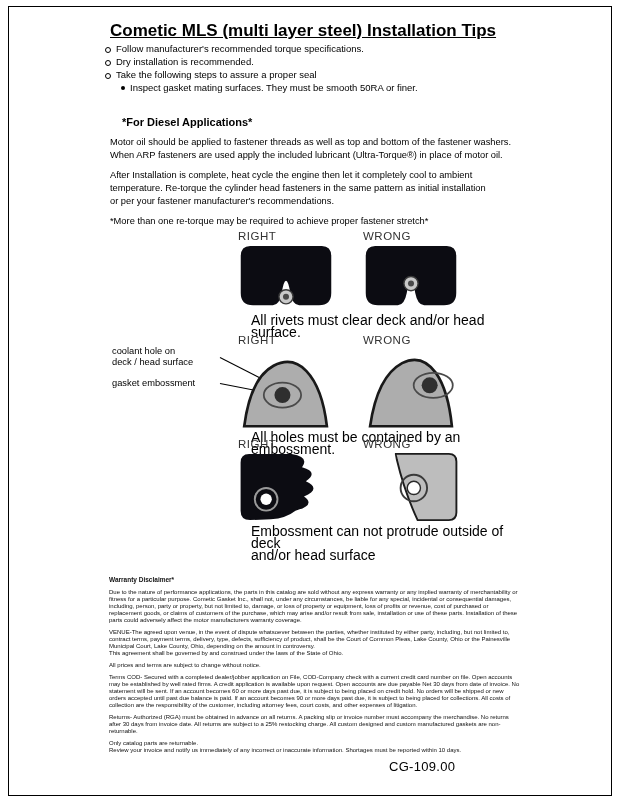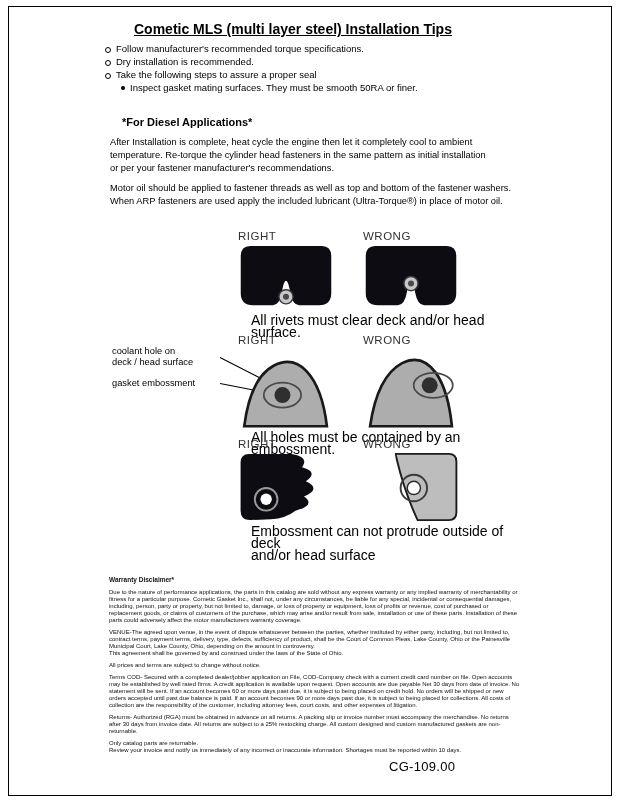--- a/index.html
+++ b/index.html
@@ -1,21 +1,21 @@
 <!DOCTYPE html>
 <html><head>
 <meta charset="utf-8">
 <style>
   html,body{margin:0;padding:0;}
   body{width:618px;height:800px;background:#ffffff;font-family:"Liberation Sans",sans-serif;color:#000;position:relative;overflow:hidden;}
   .page{position:absolute;left:8px;top:6px;width:602px;height:788px;border:1px solid #000;background:#fff;}
   .abs{position:absolute;}
   .pre{white-space:pre-line;}
 
-  .title{left:101px;top:14px;font-size:14px;font-weight:bold;text-decoration:underline;margin-left:24px;}
+  .title{left:101px;top:14px;font-size:17px;font-weight:bold;text-decoration:underline;}
 
   .bullets{left:96px;top:37px;font-size:9.5px;line-height:10px;}
   .brow{display:flex;align-items:flex-start;margin-bottom:3px;}
   .bmark{width:4px;height:4px;border:1px solid #000;border-radius:50%;margin:2.5px 5px 0 0;flex:none;}
   .smark{width:4px;height:4px;background:#000;border-radius:50%;margin:3px 5px 0 0;flex:none;}
   .sub{margin-left:16px;}
 
   .diesel{left:101px;top:109px;width:470px;font-size:9.3px;line-height:13px;}
   .diesel h3{font-size:11px;margin:0 0 7px 12px;}
   .diesel p{margin:0 0 7px 0;}
@@ -54,25 +54,26 @@
       <span>Take the following steps to assure a proper seal</span>
     </div>
     <div class="brow sub">
       <span class="smark"></span>
       <span>Inspect gasket mating surfaces.  They must be smooth 50RA or finer.</span>
     </div>
   </div>
 
   <div class="abs diesel">
     <h3>*For Diesel Applications*</h3>
+    <p class="pre">Motor oil should be applied to fastener threads as well as top and bottom of the fastener washers.
+When ARP fasteners are used apply the included lubricant (Ultra-Torque®) in place of motor oil.</p>
     <p class="pre">After Installation is complete, heat cycle the engine then let it completely cool to ambient
 temperature. Re-torque the cylinder head fasteners in the same pattern as initial installation
 or per your fastener manufacturer's recommendations.</p>
-    <p class="pre">Motor oil should be applied to fastener threads as well as top and bottom of the fastener washers.
-When ARP fasteners are used apply the included lubricant (Ultra-Torque®) in place of motor oil.</p>
+    <p>*More than one re-torque may be required to achieve proper fastener stretch*</p>
   </div>
 
   <div class="abs diagrams">
 
     <div class="dlabel" style="left:132px;top:4px;">RIGHT</div>
     <div class="dlabel" style="left:257px;top:4px;">WRONG</div>
     <svg class="dpanel" style="left:132px;top:18px;" width="96" height="66" viewBox="0 0 100 70">
       <path d="M12,2 L88,2 Q98,2 98,13 L98,52 Q98,65 85,65 L64,65 Q57,65 54.5,52 Q52.5,39 50,39 Q47.5,39 45.5,52 Q43,65 36,65 L15,65 Q2,65 2,52 L2,13 Q2,2 12,2 Z" fill="#0c0c12"></path>
       <circle cx="50" cy="56" r="7.5" fill="#c9c9c9" stroke="#3a3a3a" stroke-width="1.5"></circle>
       <circle cx="50" cy="56" r="3.2" fill="#4a4a4a"></circle>

